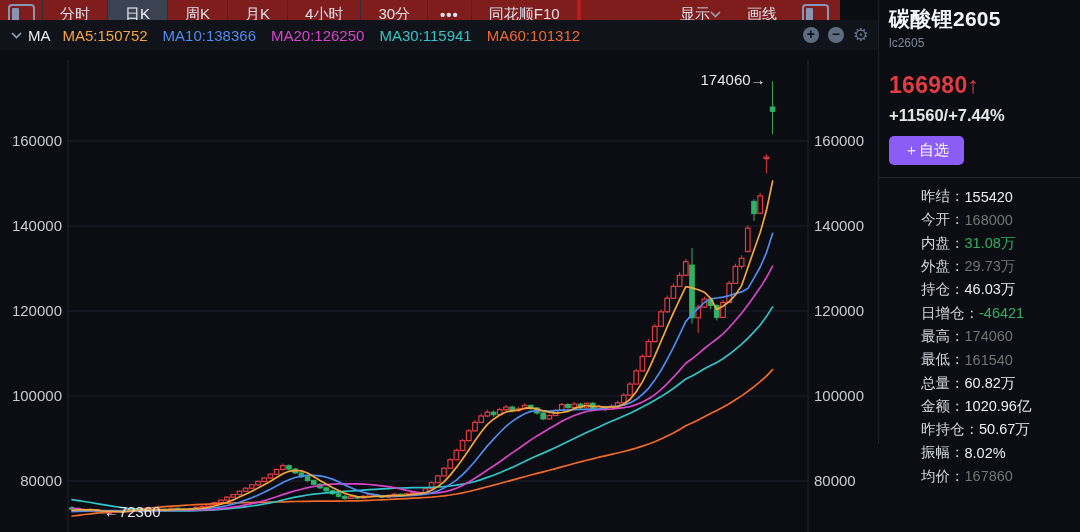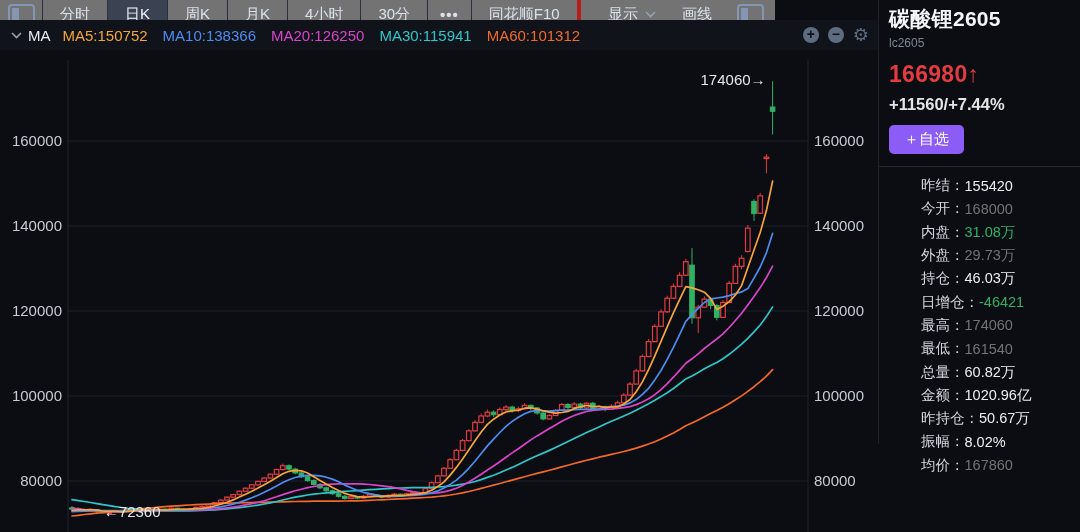--- a/index.html
+++ b/index.html
@@ -1,32 +1,32 @@
 <!DOCTYPE html>
 <html><head>
 <meta charset="utf-8">
 <style>
   html,body{margin:0;padding:0;background:#0b0d12;}
   body{font-family:"Liberation Sans","DejaVu Sans",sans-serif;}
   .app{position:relative;width:1080px;height:532px;overflow:hidden;background:#0b0d12;}
 
   
-  .tabbar{position:absolute;left:0;top:0;width:775px;height:30px;background:#737373;
+  .tabbar{position:absolute;left:0;top:0;width:840px;height:30px;background:#7f1d1d;
           display:flex;align-items:stretch;box-sizing:border-box;border-bottom:1px solid #07080b;}
   .panel-toggle{width:42px;display:flex;align-items:center;justify-content:center;cursor:pointer;}
   .pt-box{width:23px;height:18px;border:2px solid #8496b3;border-radius:4px;position:relative;display:block;}
   .pt-bar{position:absolute;left:2px;top:2px;bottom:2px;width:7px;background:#8496b3;border-radius:1px;}
   #tabs{display:flex;align-items:stretch;}
   .tab{display:flex;align-items:center;justify-content:center;padding:0 17px;font-size:15px;
        color:#dce1ea;border-left:1px solid #2a303c;white-space:nowrap;cursor:pointer;}
   .tab:last-child{border-right:4px solid #b91c1c;}
   .tab.active{background:#3b4353;color:#f0f3f8;}
   .tab.more{padding:0 12px;letter-spacing:1px;font-weight:700;}
   .tb-spacer{flex:1;}
-  .tb-btn{display:flex;align-items:center;gap:7px;color:#dce1ea;font-size:15px;padding:0 13px;cursor:pointer;white-space:nowrap;}
+  .tb-btn{display:flex;align-items:center;color:#dce1ea;font-size:15px;padding:0 13px;cursor:pointer;white-space:nowrap;}
   .chev{display:inline-block;}
 
   
   .mabar{position:absolute;left:0;top:20px;width:878px;height:30px;background:#10131a;
          display:flex;align-items:center;font-size:15px;padding:0 9px;box-sizing:border-box;}
   .ma-chev{margin:0 6px 0 2px;}
   .ma-group{color:#e8ebf1;margin-right:12px;cursor:pointer;}
   .ma-val{margin-right:15px;font-weight:500;white-space:nowrap;}
   .ctrl{margin-left:9px;cursor:pointer;display:flex;align-items:center;justify-content:center;}
   .icon-circle{width:16px;height:16px;border-radius:50%;background:#5e6c82;color:#0f1218;
@@ -34,21 +34,21 @@
   .gear-glyph{color:#5e6c82;font-size:18px;line-height:18px;}
 
   
   #chart{position:absolute;left:0;top:60px;display:block;}
 
   
   .sidebar{position:absolute;left:878px;top:0;width:202px;height:444px;background:#0b0d12;
            border-left:1px solid #1d222b;box-sizing:border-box;padding:5px 8px 0 10px;}
   .sb-title{font-size:21px;font-weight:700;color:#f3f5f9;letter-spacing:.3px;}
   .sb-code{font-size:12px;color:#7d8595;margin-top:3px;}
-  .sb-price{font-size:23px;font-weight:700;color:#e23c41;margin-top:11px;letter-spacing:.3px;}
+  .sb-price{font-size:23px;font-weight:700;color:#e23c41;margin-top:22px;letter-spacing:.3px;}
   .sb-change{font-size:16.5px;color:#e5e5e5;margin-top:7px;font-weight:700;}
   .sb-watch{margin-top:11px;background:#8b5cf6;color:#fff;border:none;border-radius:5px;
             font-size:15px;padding:5px 15px;font-family:inherit;cursor:pointer;text-align:center;}
   .sb-divider{margin:12px 0 0 -10px;width:202px;border-top:1px solid #23272f;}
   .stats{padding-top:7px;}
   .stat-row{display:flex;align-items:center;height:23.3px;font-size:14.5px;white-space:nowrap;}
   .stat-label{color:#d2d6de;margin-left:32px;}
   .v-white{color:#e9ecf2;}
   .v-red{color:#737373;}
   .v-green{color:#2fb065;}

